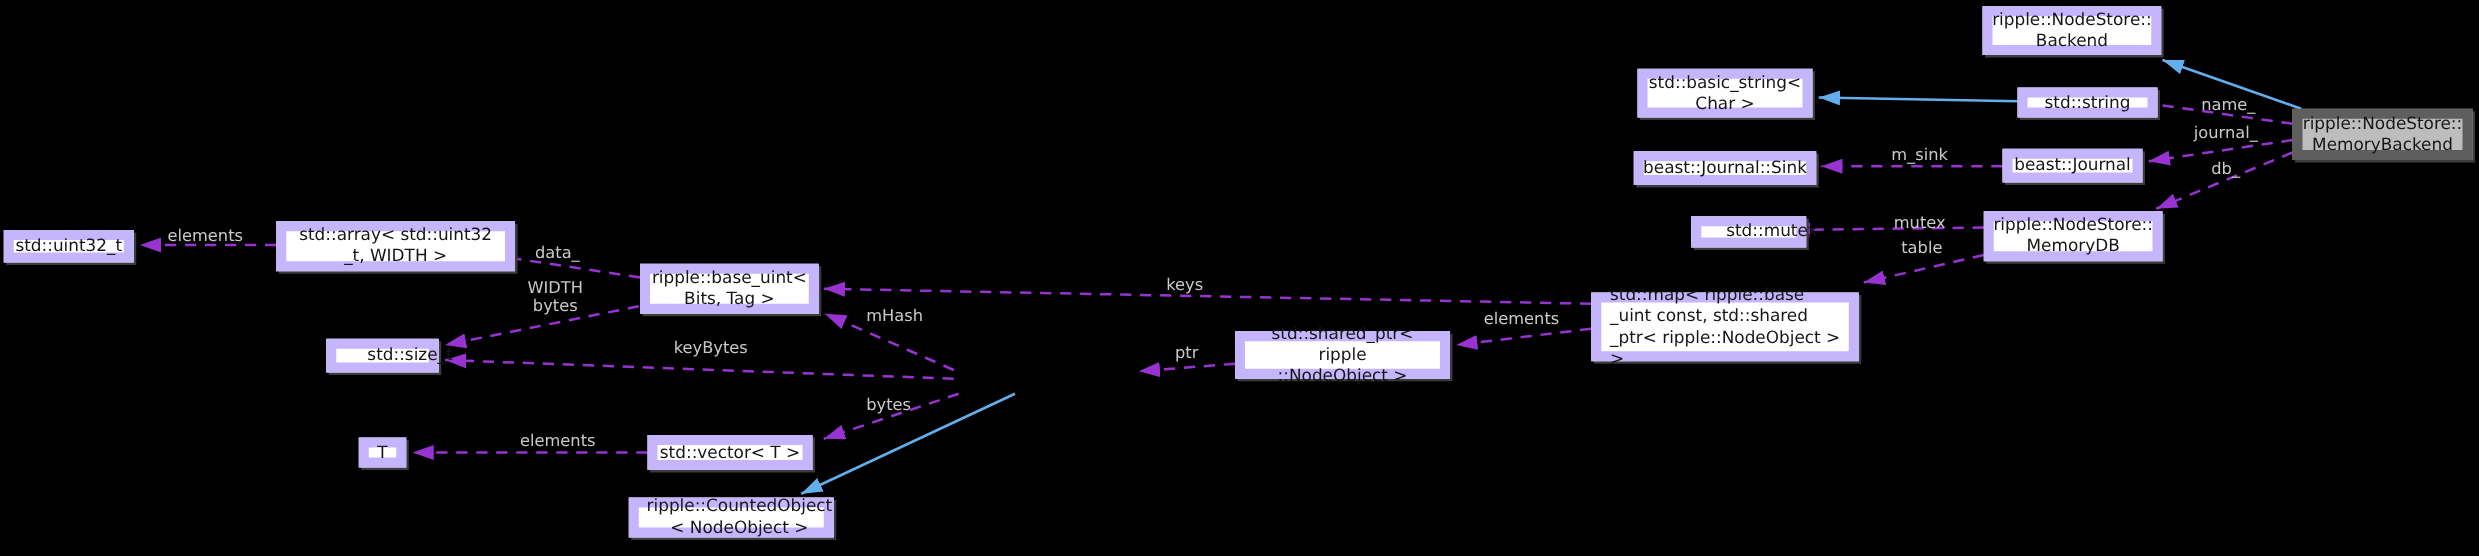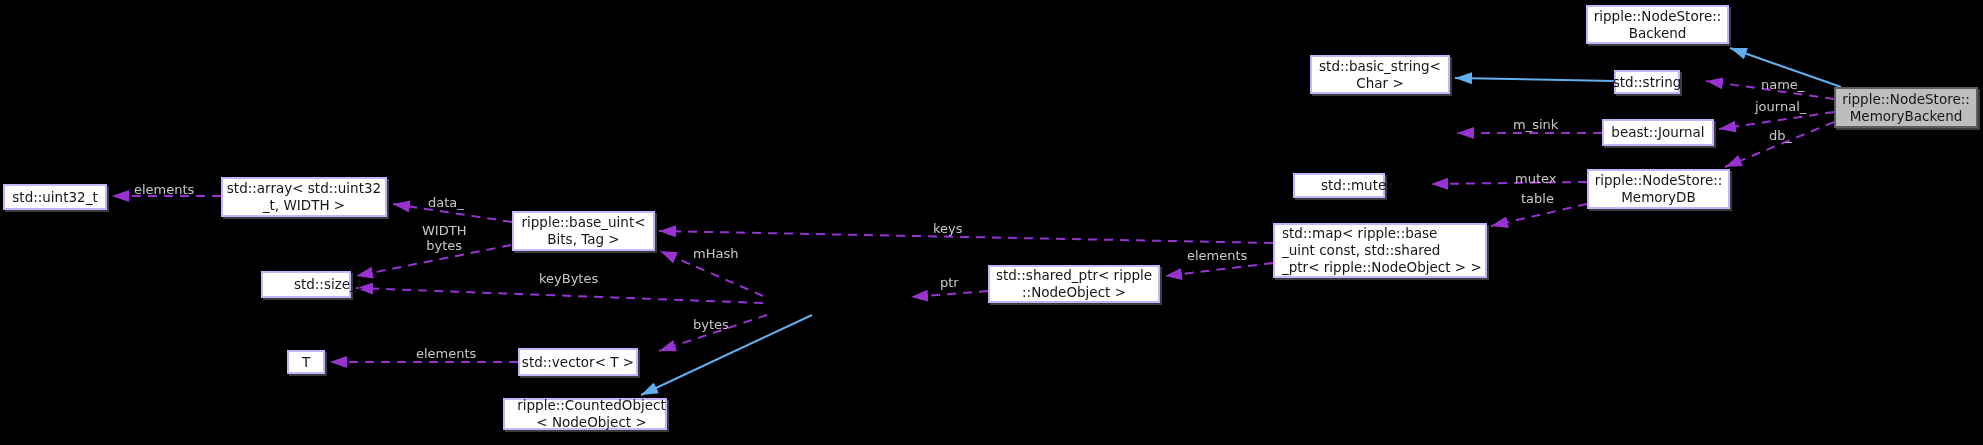--- a/index.html
+++ b/index.html
@@ -9,21 +9,21 @@
     background:#000000;
     font-family:"DejaVu Sans", sans-serif;
     overflow:hidden;
   }
   #edges{position:absolute;left:0;top:0;width:1983px;height:445px;}
   .edge-dashed{stroke:#9833D1;stroke-width:2;stroke-dasharray:9 7;fill:none;}
   .edge-solid{stroke:#63AEEC;stroke-width:2;fill:none;}
   .node{
     position:absolute;
     background:#ffffff;
-    border:2px solid #c4b5fd;
+    border:8px solid #c4b5fd;
     box-shadow:2px 2px 0 #3c3c3c;
     color:#161616;
     font-size:13.5px;line-height:17px;
     display:flex;align-items:center;justify-content:center;
     text-align:center;white-space:pre-line;
     box-sizing:border-box;
     cursor:pointer;
   }
   .node.hl{background:#bdbdbd;border-color:#5e5e5e;}
   .node.align-left{justify-content:flex-start;text-align:left;padding-left:7px;}
@@ -66,39 +66,40 @@
     <line class="edge-dashed" x1="1602" y1="133" x2="1457" y2="133" marker-end="url(#ap)"></line>
     <line class="edge-dashed" x1="518" y1="362" x2="330" y2="362" marker-end="url(#ap)"></line>
     <line class="edge-dashed" x1="767" y1="315" x2="659" y2="351" marker-end="url(#ap)"></line>
 
     <line class="edge-solid" x1="1614" y1="81" x2="1455" y2="78" marker-end="url(#ab)"></line>
     <line class="edge-solid" x1="1841" y1="87" x2="1730" y2="48" marker-end="url(#ab)"></line>
     <line class="edge-solid" x1="812" y1="315" x2="641" y2="395" marker-end="url(#ab)"></line>
   </svg>
 
   <div class="node" style="left:3px;top:184px;width:104px;height:26px;">std::uint32_t</div>
-  <div class="node" style="left:221px;top:177px;width:166px;height:40px;">std::array&lt; std::uint32
+  <div class="node" style="left:221px;top:177px;width:191px;height:40px;">std::array&lt; std::uint32
 _t, WIDTH &gt;</div>
   <div class="node" style="left:512px;top:211px;width:143px;height:40px;">ripple::base_uint&lt;
 Bits, Tag &gt;</div>
   <div class="node" style="left:261px;top:271px;width:90px;height:27px;padding-left:44px;">std::size_t</div>
   <div class="node" style="left:988px;top:265px;width:172px;height:38px;">std::shared_ptr&lt; ripple
 ::NodeObject &gt;</div>
-  <div class="node align-left" style="left:1273px;top:223px;width:214px;height:55px;">std::map&lt; ripple::base
+  <div class="node align-left" style="left:1273px;top:234px;width:214px;height:55px;">std::map&lt; ripple::base
 _uint const, std::shared
 _ptr&lt; ripple::NodeObject &gt; &gt;</div>
   <div class="node" style="left:287px;top:350px;width:38px;height:24px;">T</div>
-  <div class="node" style="left:518px;top:348px;width:120px;height:28px;text-align:center;">std::vector&lt; T &gt;</div>
+  <div class="node" style="left:518px;top:348px;width:132px;height:28px;text-align:center;">std::vector&lt; T &gt;</div>
   <div class="node" style="left:503px;top:398px;width:164px;height:32px;padding-left:13px;">ripple::CountedObject
 &lt; NodeObject &gt;</div>
   <div class="node" style="left:1310px;top:55px;width:140px;height:39px;">std::basic_string&lt;
 Char &gt;</div>
-  <div class="node" style="left:1614px;top:70px;width:66px;height:24px;">std::string</div>
+  <div class="node" style="left:1614px;top:70px;width:112px;height:24px;">std::string</div>
+  <div class="node" style="left:1307px;top:121px;width:146px;height:27px;">beast::Journal::Sink</div>
   <div class="node" style="left:1602px;top:119px;width:112px;height:27px;">beast::Journal</div>
-  <div class="node" style="left:1293px;top:173px;width:92px;height:25px;padding-left:37px;">std::mutex</div>
+  <div class="node" style="left:1353px;top:173px;width:92px;height:25px;padding-left:37px;">std::mutex</div>
   <div class="node" style="left:1587px;top:169px;width:143px;height:40px;">ripple::NodeStore::
 MemoryDB</div>
   <div class="node" style="left:1586px;top:5px;width:143px;height:39px;">ripple::NodeStore::
 Backend</div>
   <div class="node hl" style="left:1834px;top:87px;width:144px;height:41px;">ripple::NodeStore::
 MemoryBackend</div>
 
   <div class="elabel" style="left:134px;top:182px;">elements</div>
   <div class="elabel" style="left:428px;top:195px;">data_</div>
   <div class="elabel" style="left:422px;top:223px;">WIDTH

